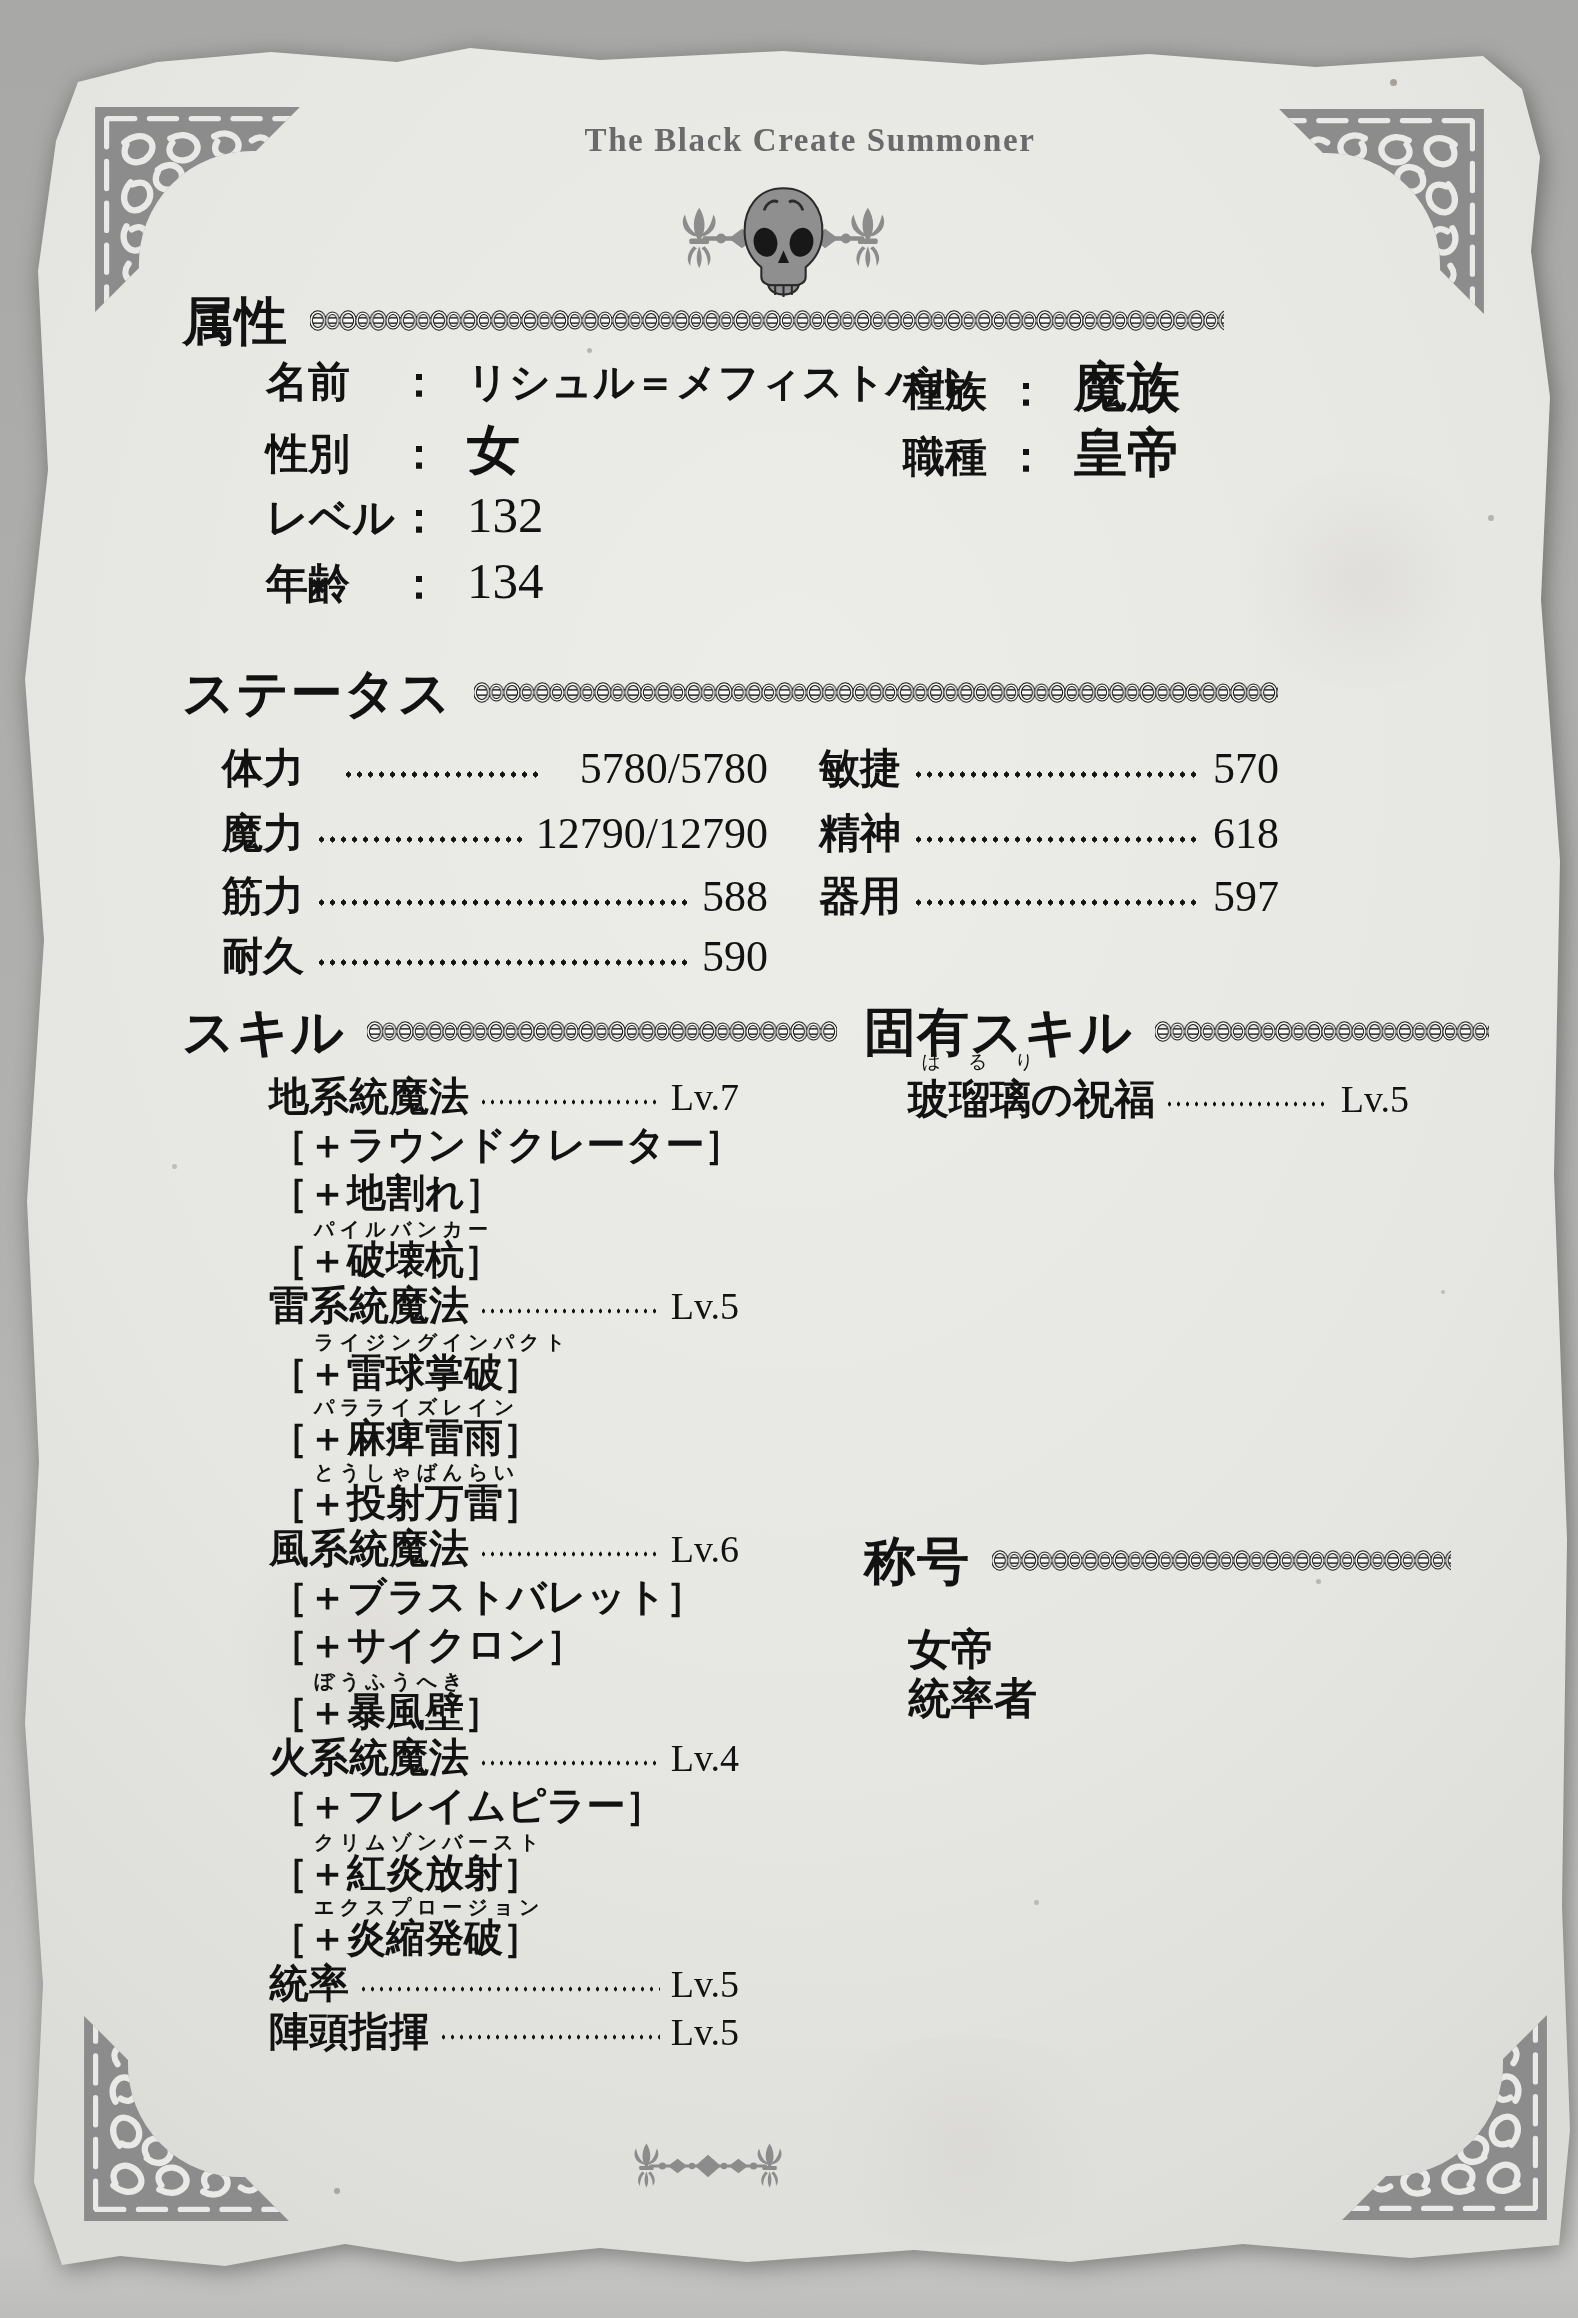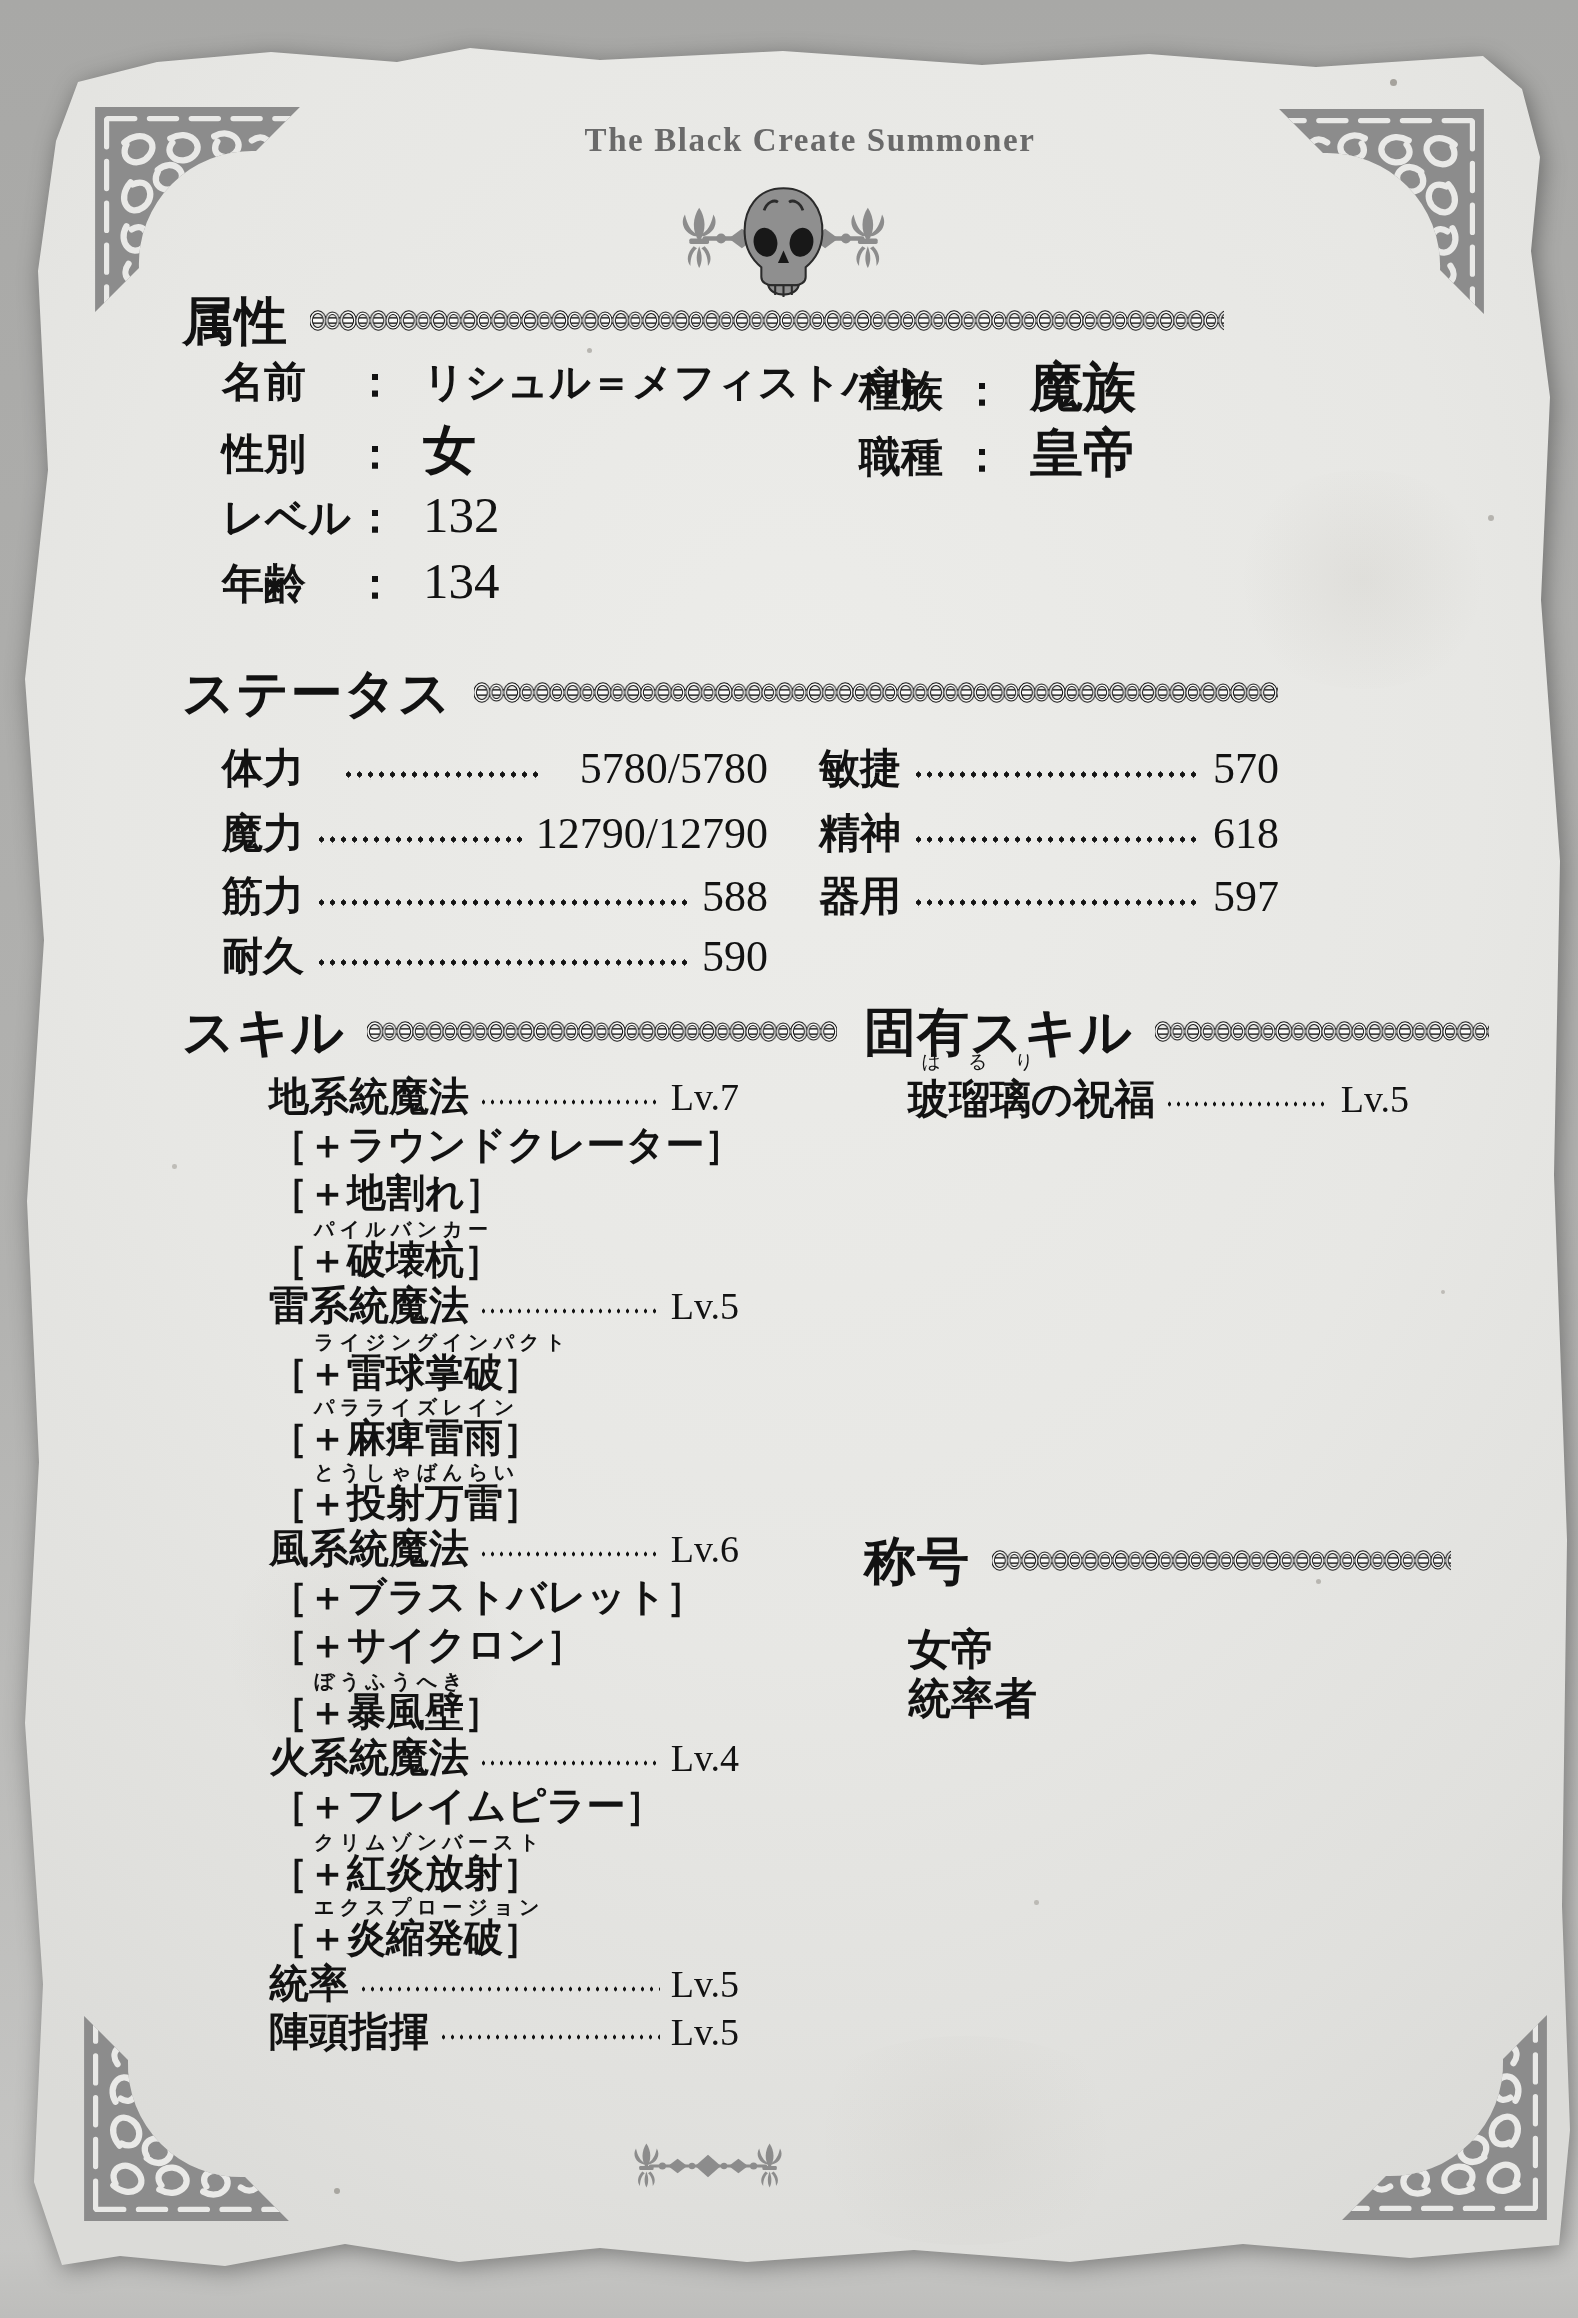--- a/index.html
+++ b/index.html
@@ -20,21 +20,21 @@
   .corner.tr{transform:scaleX(-1);}
   .corner.bl{transform:scaleY(-1);}
   .corner.br{transform:scale(-1,-1);}
 
   .sec-head{position:absolute;display:flex;align-items:center;gap:22px;height:43px;}
   .sec-title{font-family:"Liberation Sans","DejaVu Sans",sans-serif;font-weight:700;
     font-size:52px;line-height:1;letter-spacing:1px;white-space:nowrap;}
   .chain{flex:0 0 auto;}
 
   .attr-row{position:absolute;display:flex;align-items:baseline;line-height:1;}
-  .attr-label{font-weight:700;font-size:42px;}
+  .attr-label{font-weight:700;font-size:42px;margin-left:44px;}
   .attr-row.colL .attr-label{width:132px;}
   .attr-row.colR .attr-label{width:102px;}
   .attr-colon{font-weight:700;font-size:42px;margin-right:27px;}
   .attr-value{font-weight:700;font-size:41px;white-space:nowrap;}
   .attr-value.big{font-size:53px;}
   .attr-value.num{font-size:51px;font-weight:400;text-align:center;}
 
   .stat-row{position:absolute;display:flex;align-items:center;height:57px;line-height:1;}
   .stat-row.colL{left:222px;width:546px;}
   .stat-row.colR{left:819px;width:460px;}

